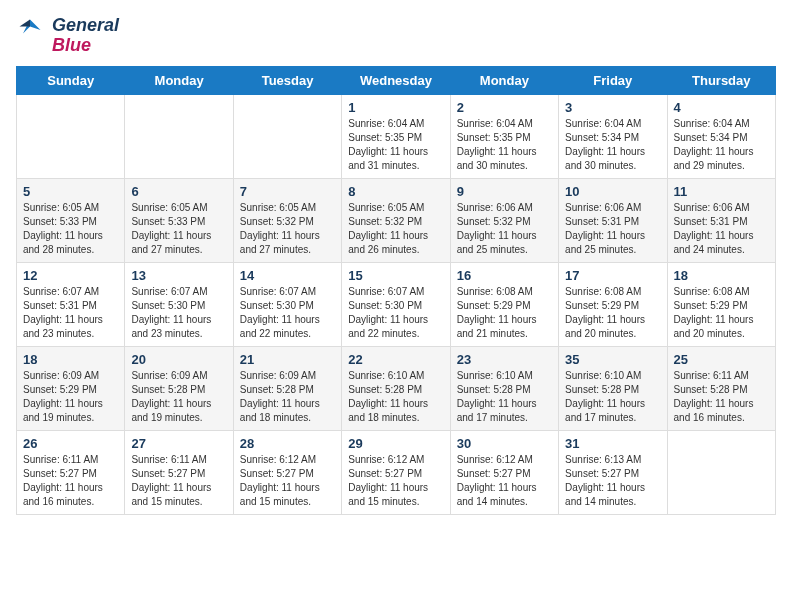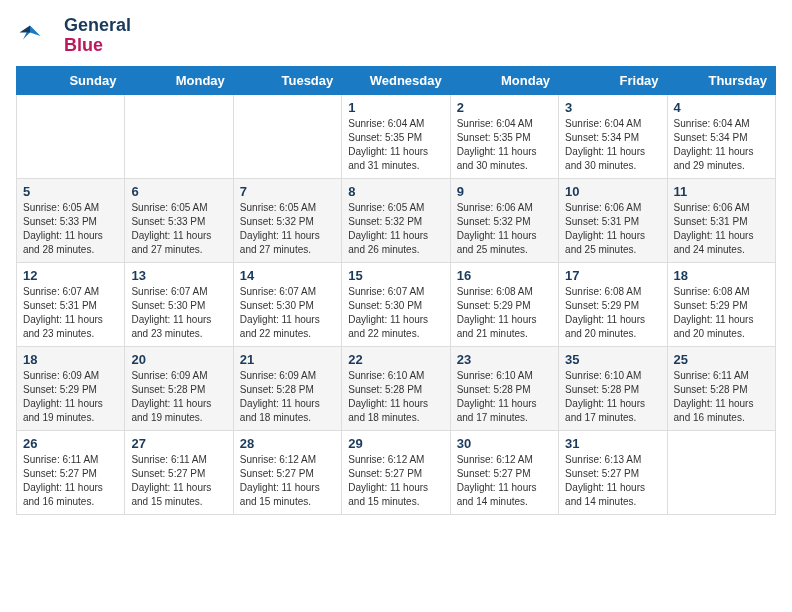--- a/index.html
+++ b/index.html
@@ -11,22 +11,22 @@
       padding: 16px;
     }
     .header {
       display: flex;
       justify-content: space-between;
       align-items: flex-start;
       margin-bottom: 10px;
     }
     .logo {
       display: flex;
-      align-items: center;
-      gap: 20px;
+      gap: 8px;
+      font-style: italic;
     }
     .logo-text {
       font-size: 18px;
       font-weight: bold;
       color: #1a3a5c;
       line-height: 1.1;
     }
     .logo-text span {
       color: #be185d;
     }
@@ -47,21 +47,21 @@
       color: #333;
     }
     .calendar-table {
       width: 100%;
       border-collapse: collapse;
       border: 1px solid #ccc;
     }
     .calendar-table th {
       background-color: #1a7ac4;
       color: white;
-      text-align: right;
+      text-align: center;
       padding: 6px 8px;
       font-size: 13px;
       border: 1px solid #1a7ac4;
     }
     .calendar-table td {
       vertical-align: top;
       padding: 5px 6px;
       border: 1px solid #ddd;
       width: calc(100% / 7);
       min-height: 80px;

